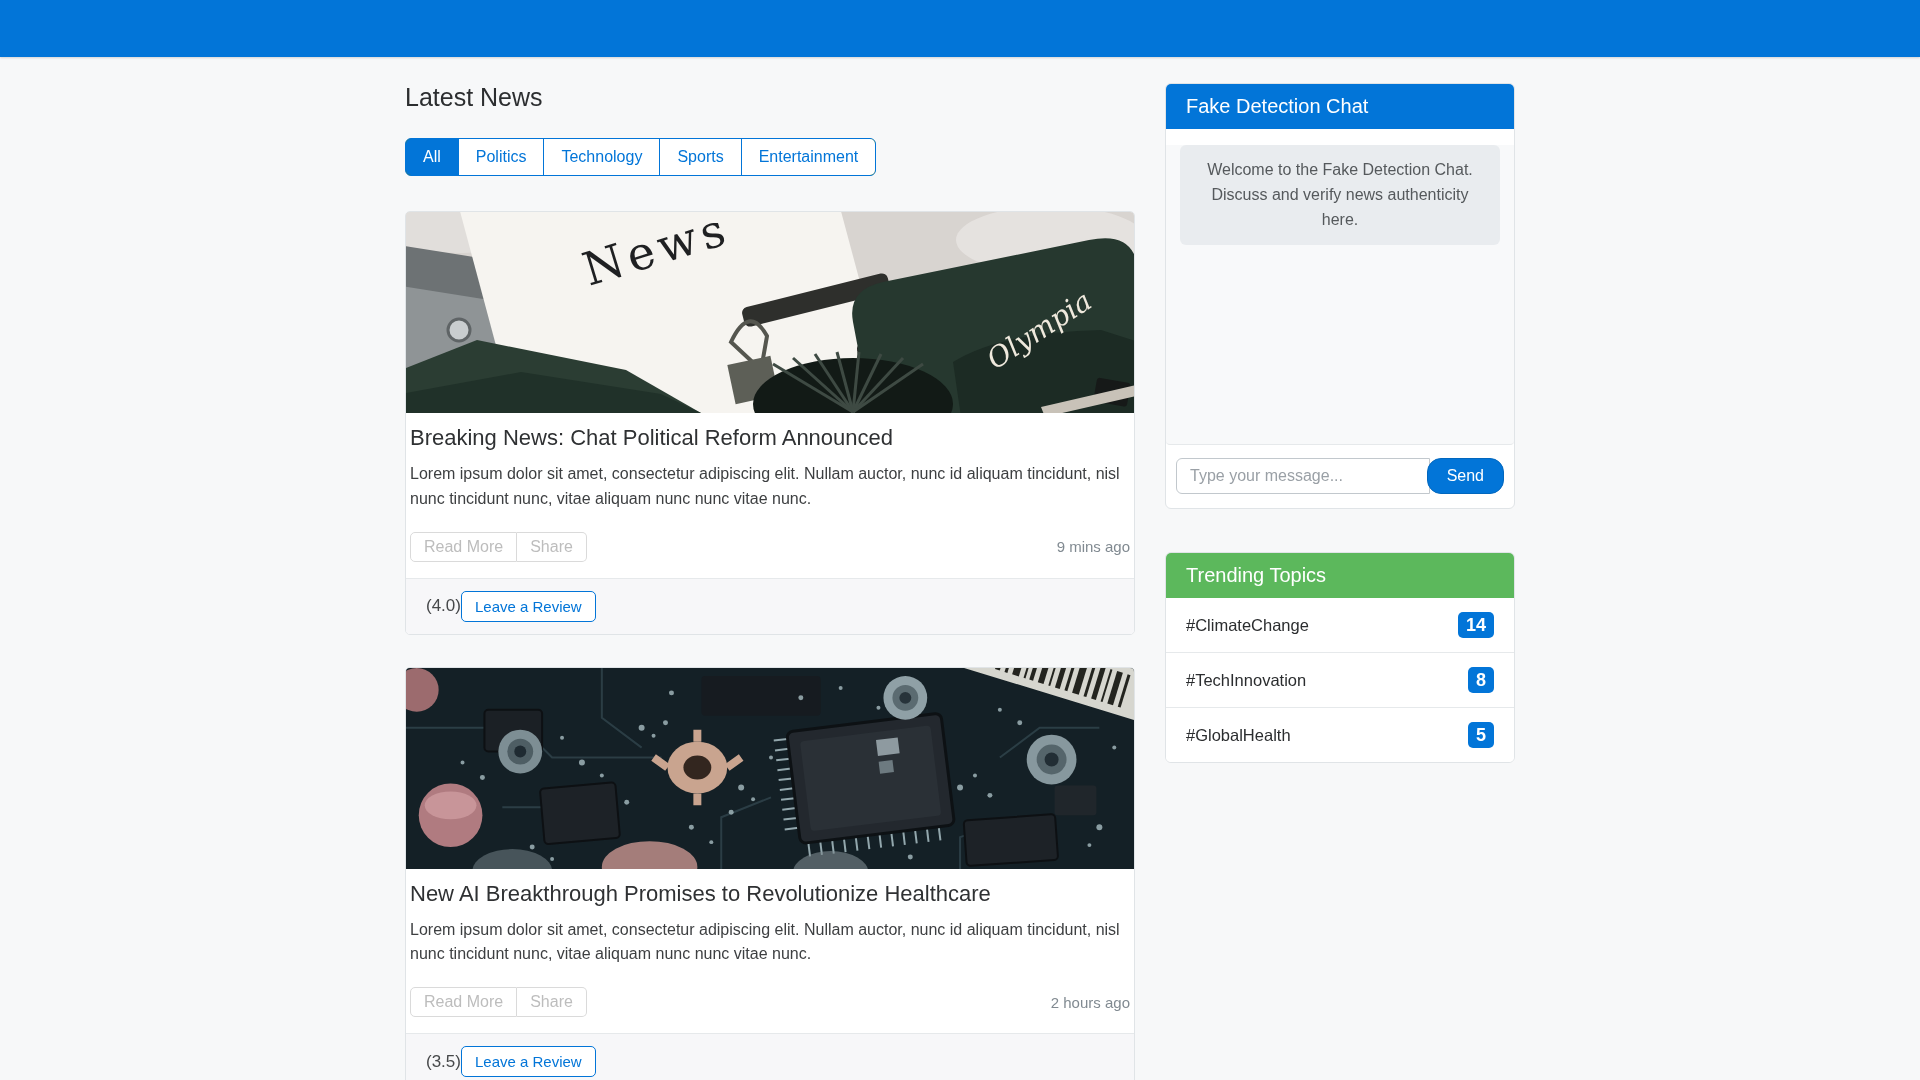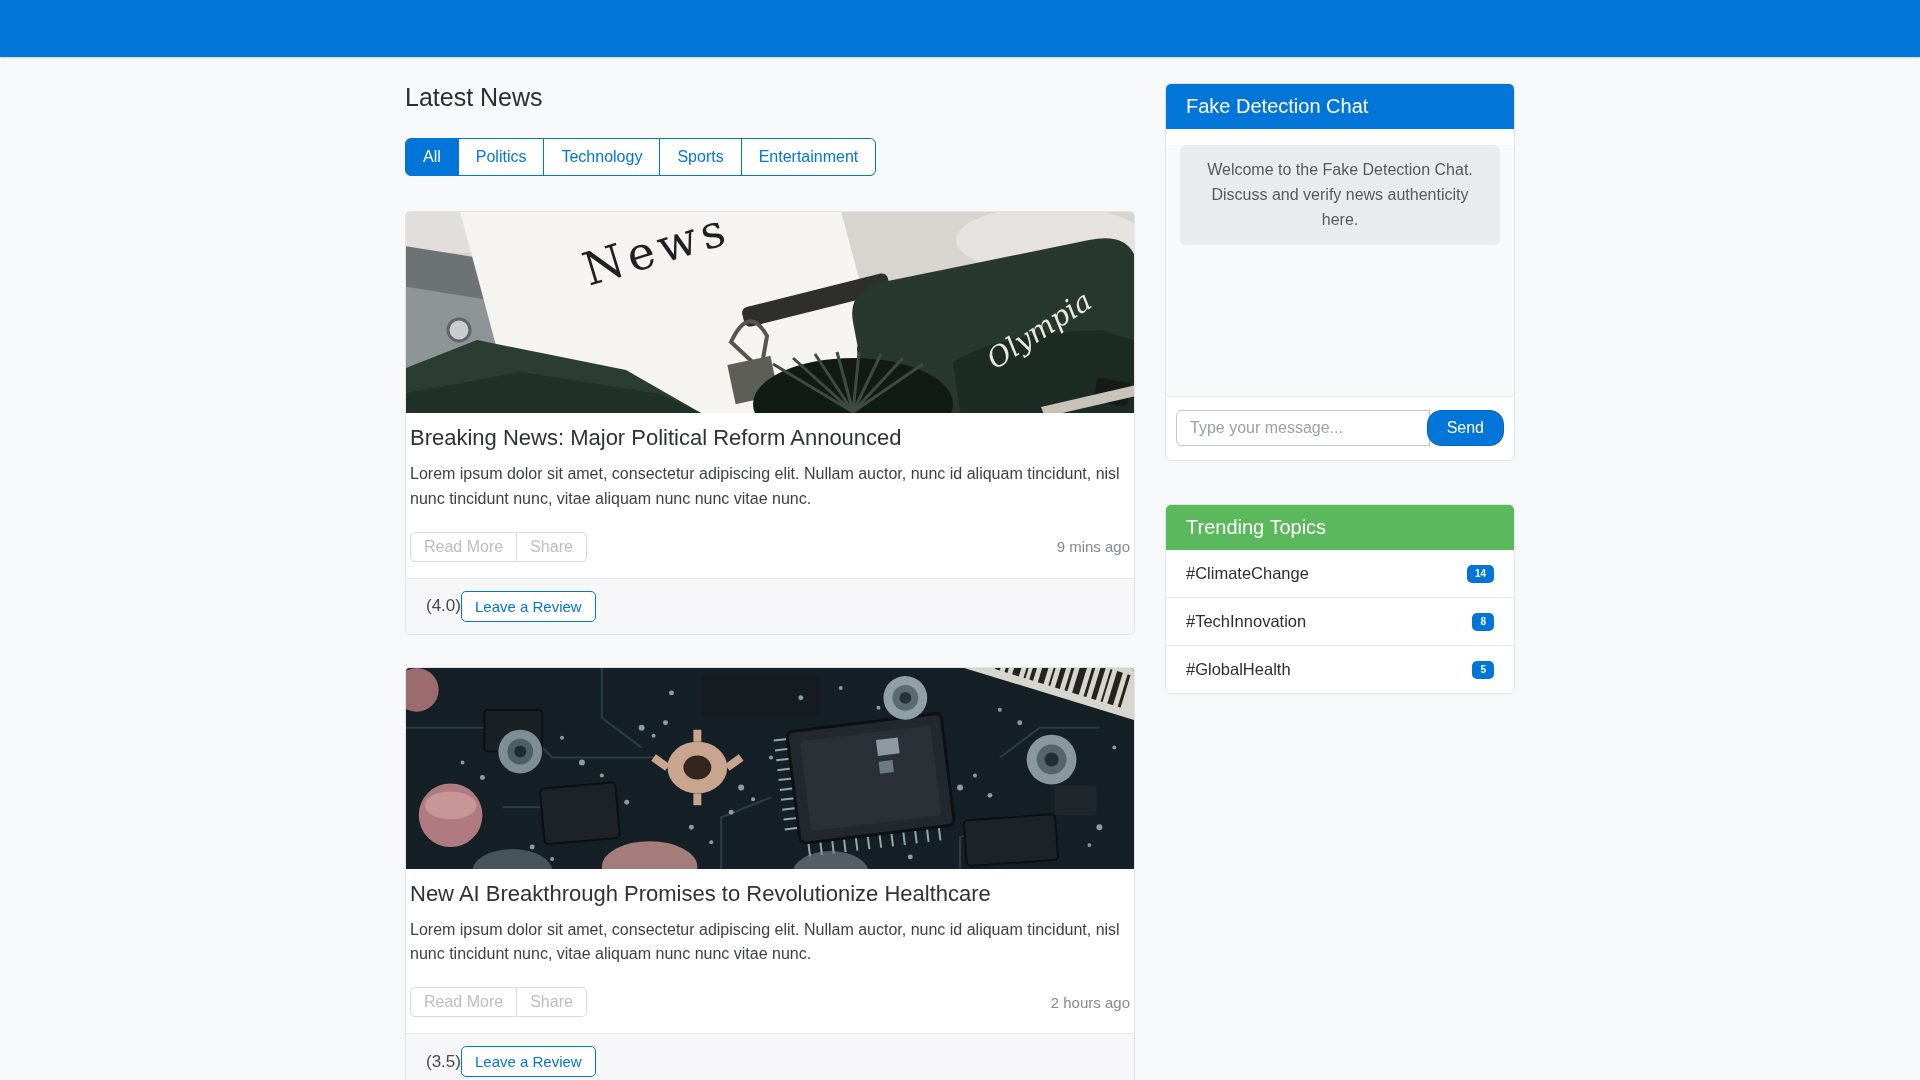--- a/index.html
+++ b/index.html
@@ -37,32 +37,32 @@
   .card-footer { background:#f7f7f9; border-top:1px solid #e6e9eb; padding:12px 20px; display:flex; justify-content:flex-start; align-items:center; }
   .rating { font-size:17px; color:#46484a; }
   .review-btn { font-size:15px; font-family:inherit; padding:6px 13px; background:#fff; border:1px solid #0275d8; color:#0275d8; border-radius:5px; cursor:pointer; }
 
   
   .panel { background:#fff; border:1px solid #e0e4e7; border-radius:6px; overflow:hidden; }
   .panel-header { padding:11px 20px; font-size:20px; color:#fff; }
   .panel-header.blue { background:#0275d8; }
   .panel-header.green { background:#5cb85c; }
   .chat-panel { margin-bottom:43px; }
-  .chat-box { height:252px; background:#f8f9fa; border-bottom:1px solid #e6e9eb; border-radius:0 0 4px 4px; }
+  .chat-box { height:300px; background:#f8f9fa; border-bottom:1px solid #e6e9eb; border-radius:0 0 4px 4px; }
   .chat-welcome { margin:16px 14px; background:#e9ecef; border-radius:6px; padding:13px 18px; font-size:16px; line-height:1.55; color:#55595c; text-align:center; }
   .chat-footer { padding:13px 10px 14px 10px; display:flex; align-items:stretch; }
   .chat-input { flex:1; font-size:16px; font-family:inherit; padding:8px 13px; border:1px solid #c2c8cd; border-radius:6px 0 0 6px; color:#3a3c3e; min-width:0; }
   .chat-input::placeholder { color:#9aa0a6; }
   .send-btn { font-size:16px; font-family:inherit; padding:8px 19px; background:#0275d8; color:#fff; border:1px solid #0267be; border-radius:14px; margin-left:-3px; cursor:pointer; }
 
   
   .topic-list { list-style:none; }
   .topic-item { display:flex; justify-content:space-between; align-items:center; padding:14px 20px; border-top:1px solid #e6e9eb; font-size:16.5px; color:#2b2d2f; background:#fff; cursor:pointer; }
   .topic-item:first-child { border-top:none; }
-  .badge { background:#0275d8; color:#fff; font-size:10px; font-weight:bold; padding:4px 8px; border-radius:5px; line-height:1; }
+  .badge { background:#0275d8; color:#fff; font-size:18px; font-weight:bold; padding:4px 8px; border-radius:5px; line-height:1; }
 </style>
 </head>
 <body>
 
 <header class="topbar"></header>
 
 <div class="container">
 
   <main class="content-col">
     <h2 class="page-title">Latest News</h2>
@@ -121,21 +121,21 @@
         </g>
 
         <path d="M0,201 L0,158 L76,128 L225,158 L300,201 Z" fill="#2b3d33"></path>
         <path d="M0,201 L0,182 L120,160 L260,182 L300,201 Z" fill="#203129"></path>
 
         <text transform="translate(594 158) rotate(-33)" font-family="'DejaVu Serif',serif" font-style="italic" font-size="28" fill="#efe9dd">Olympia</text>
         <rect x="694" y="168" width="34" height="24" rx="3" fill="#161918" transform="rotate(10 710 180)"></rect>
         <path d="M640,195 l95,-22 4,10 -95,22 z" fill="#c8c2b8"></path>
       </svg>
       <div class="card-body">
-        <h3 class="article-title">Breaking News: Major Political Reform Announced</h3>
+        <h3 class="article-title">Breaking News: Chat Political Reform Announced</h3>
         <p class="article-excerpt">Lorem ipsum dolor sit amet, consectetur adipiscing elit. Nullam auctor, nunc id aliquam tincidunt, nisl nunc tincidunt nunc, vitae aliquam nunc nunc vitae nunc.</p>
         <div class="actions-row">
           <div class="btn-group">
             <button class="ghost-btn">Read More</button>
             <button class="ghost-btn">Share</button>
           </div>
           <span class="timestamp">9 mins ago</span>
         </div>
       </div>
       <div class="card-footer">

